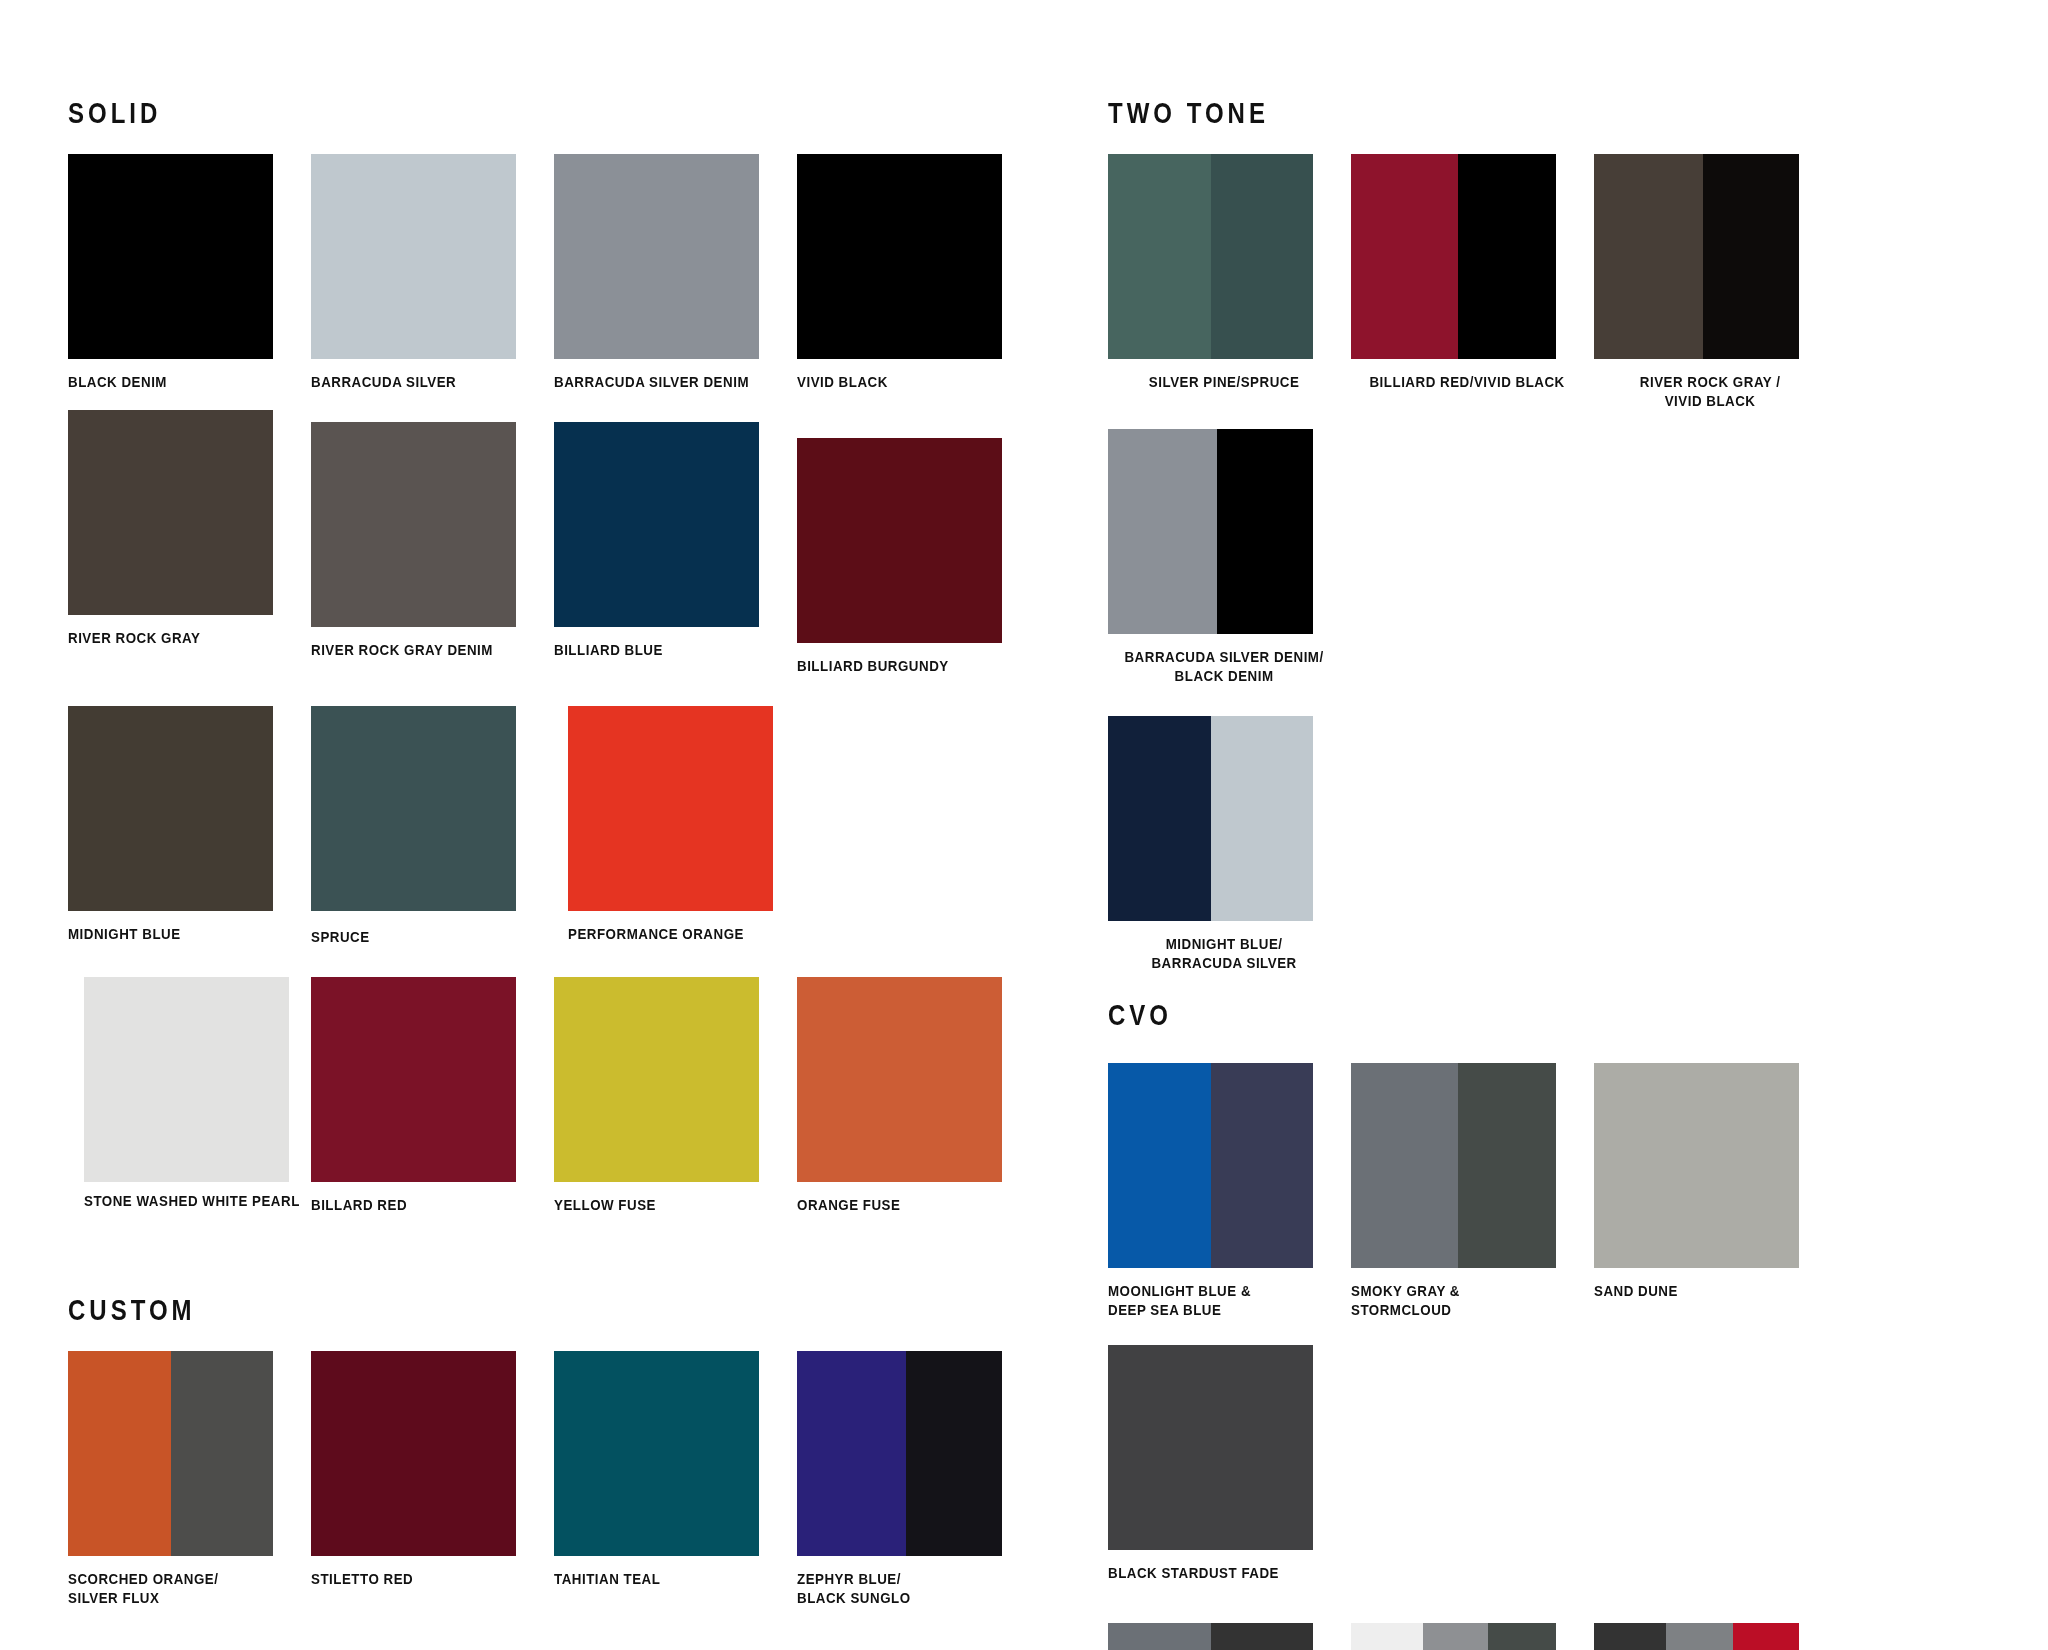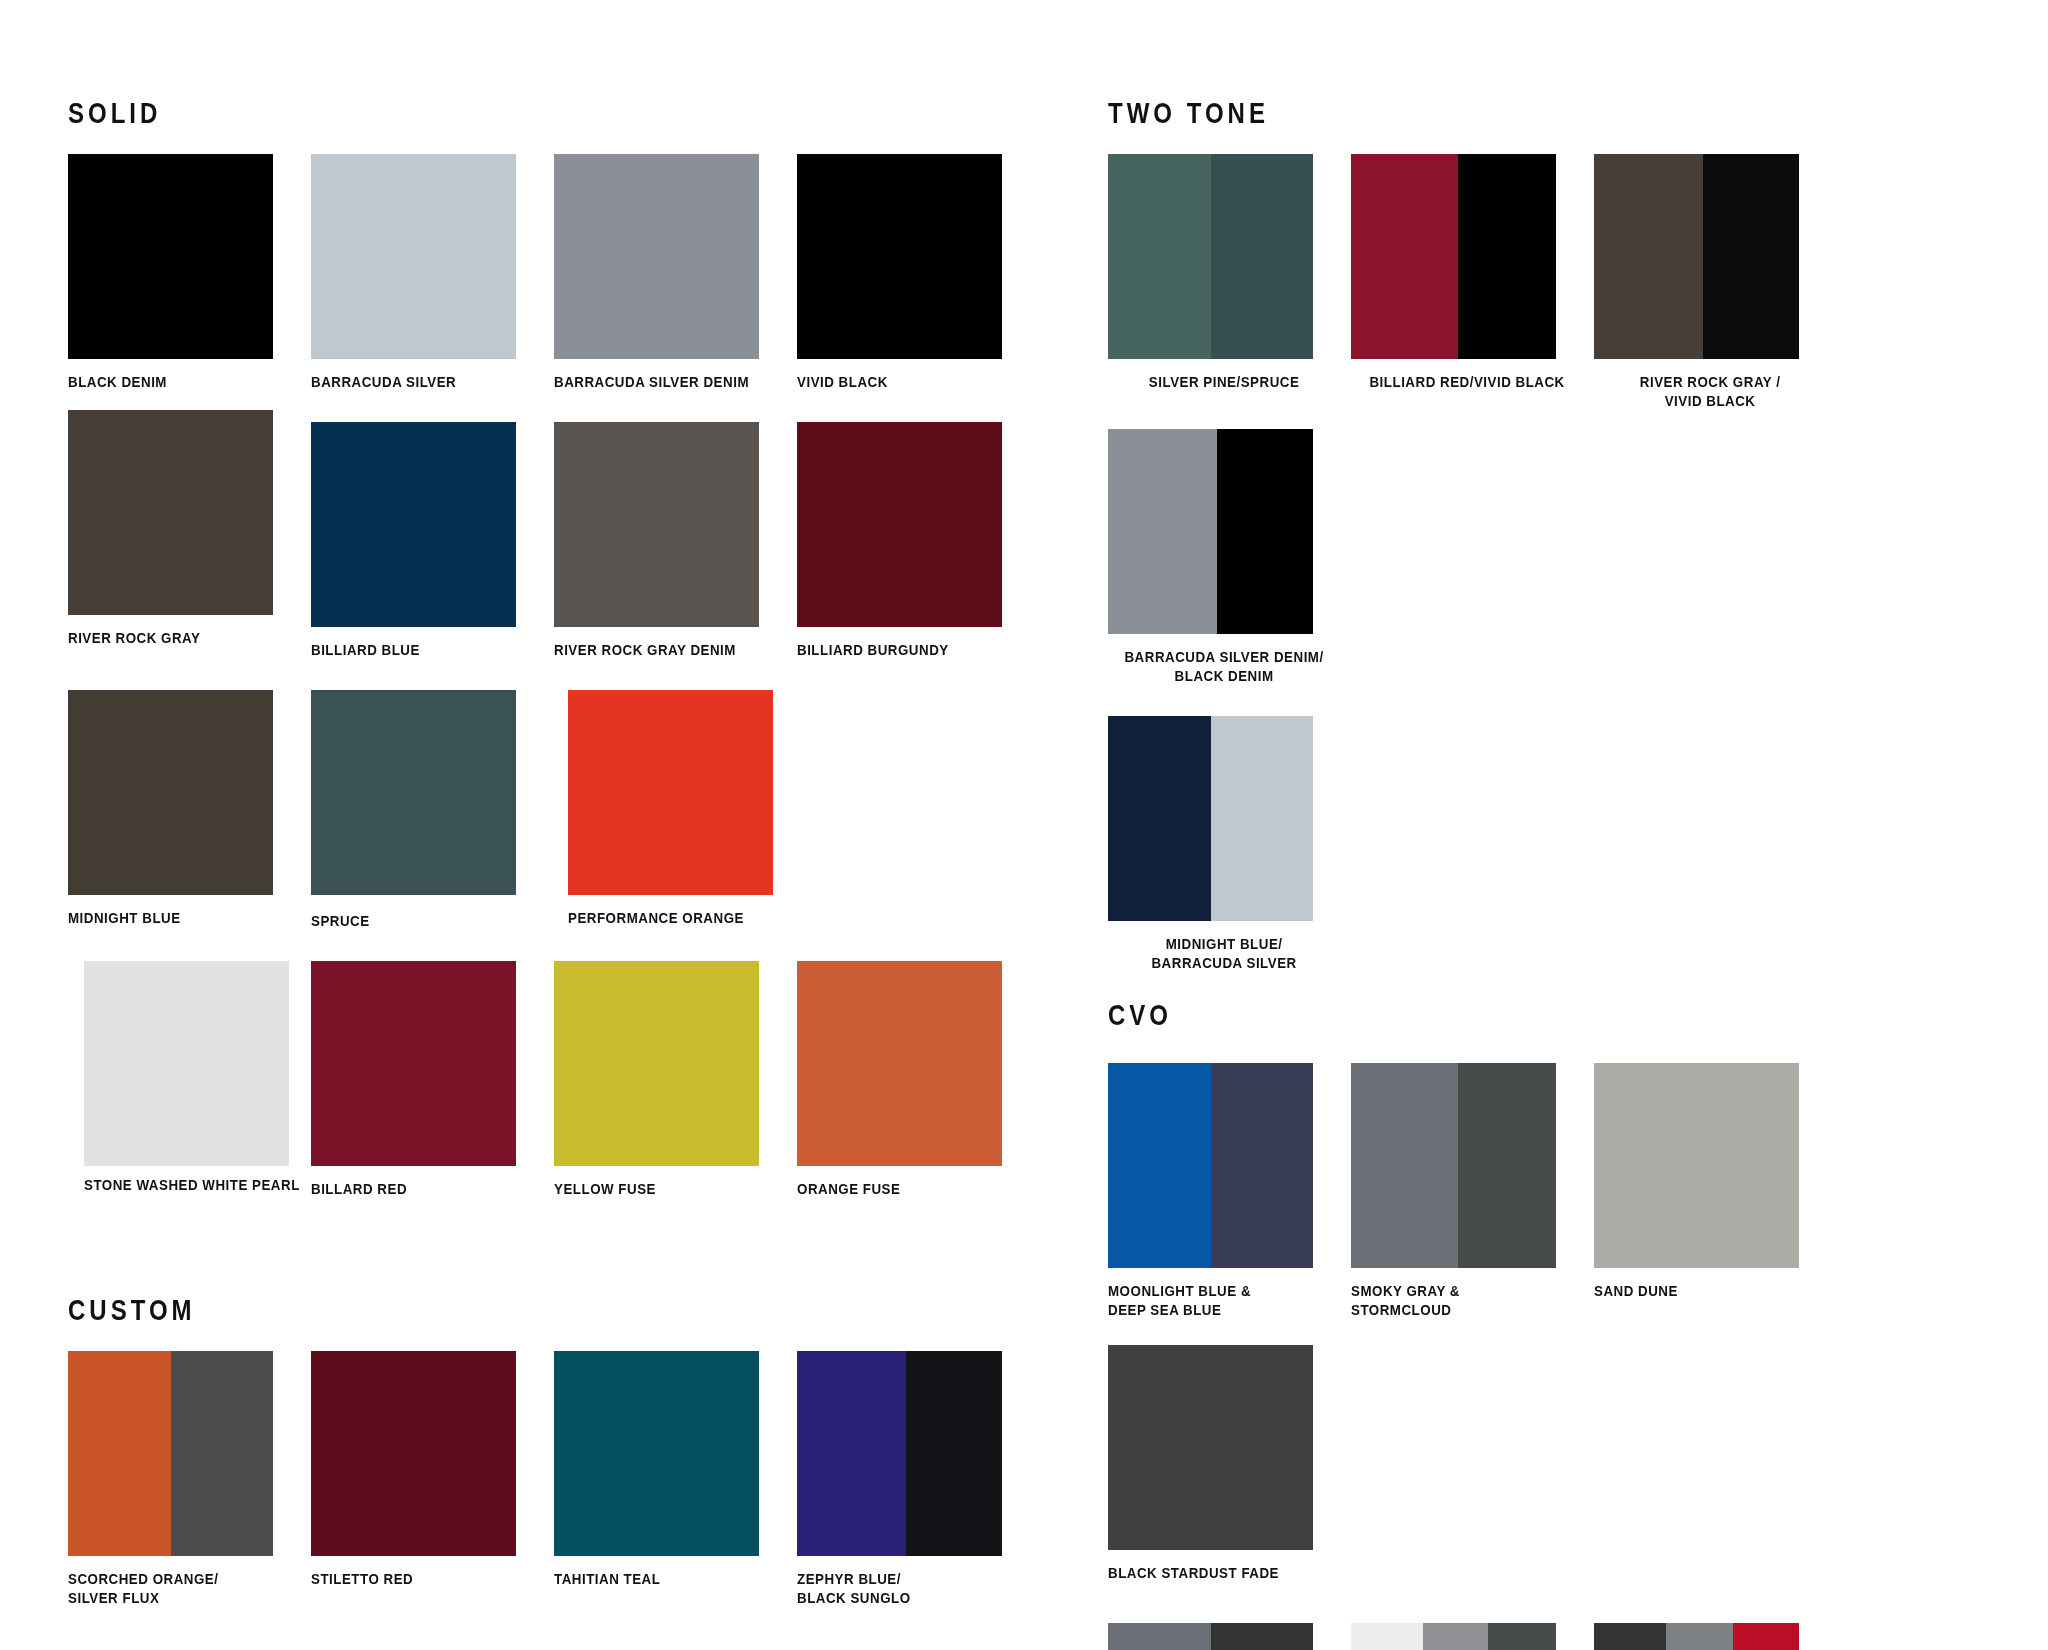--- a/index.html
+++ b/index.html
@@ -126,33 +126,33 @@
 
         <div class="swatch-cell" style="margin-top:0;">
           <div class="swatch-chip">
             <div class="swatch-band" style="width:100%;background:#473e37"></div>
           </div>
           <div class="swatch-label">RIVER ROCK GRAY</div>
         </div>
 
         <div class="swatch-cell" style="margin-top:12px;">
           <div class="swatch-chip">
+            <div class="swatch-band" style="width:100%;background:#5a5451"></div>
+          </div>
+          <div class="swatch-label">RIVER ROCK GRAY DENIM</div>
+        </div>
+
+        <div class="swatch-cell" style="margin-top:12px;">
+          <div class="swatch-chip">
             <div class="swatch-band" style="width:100%;background:#06304f"></div>
           </div>
           <div class="swatch-label">BILLIARD BLUE</div>
         </div>
 
-        <div class="swatch-cell" style="margin-top:12px;">
-          <div class="swatch-chip">
-            <div class="swatch-band" style="width:100%;background:#5a5451"></div>
-          </div>
-          <div class="swatch-label">RIVER ROCK GRAY DENIM</div>
-        </div>
-
-        <div class="swatch-cell" style="margin-top:12px;">
+        <div class="swatch-cell" style="margin-top:28px;">
           <div class="swatch-chip">
             <div class="swatch-band" style="width:100%;background:#5c0d17"></div>
           </div>
           <div class="swatch-label">BILLIARD BURGUNDY</div>
         </div>
 
         <div class="swatch-cell" style="margin-top:12px;">
           <div class="swatch-chip">
             <div class="swatch-band" style="width:100%;background:#433c33"></div>
           </div>

